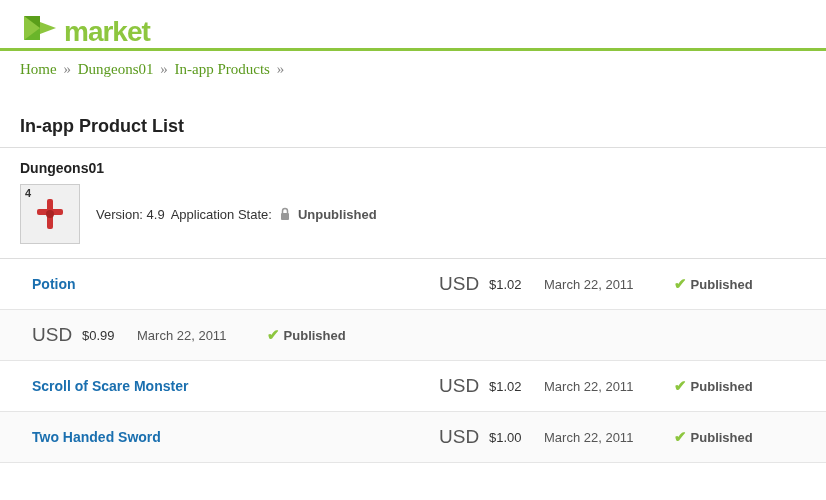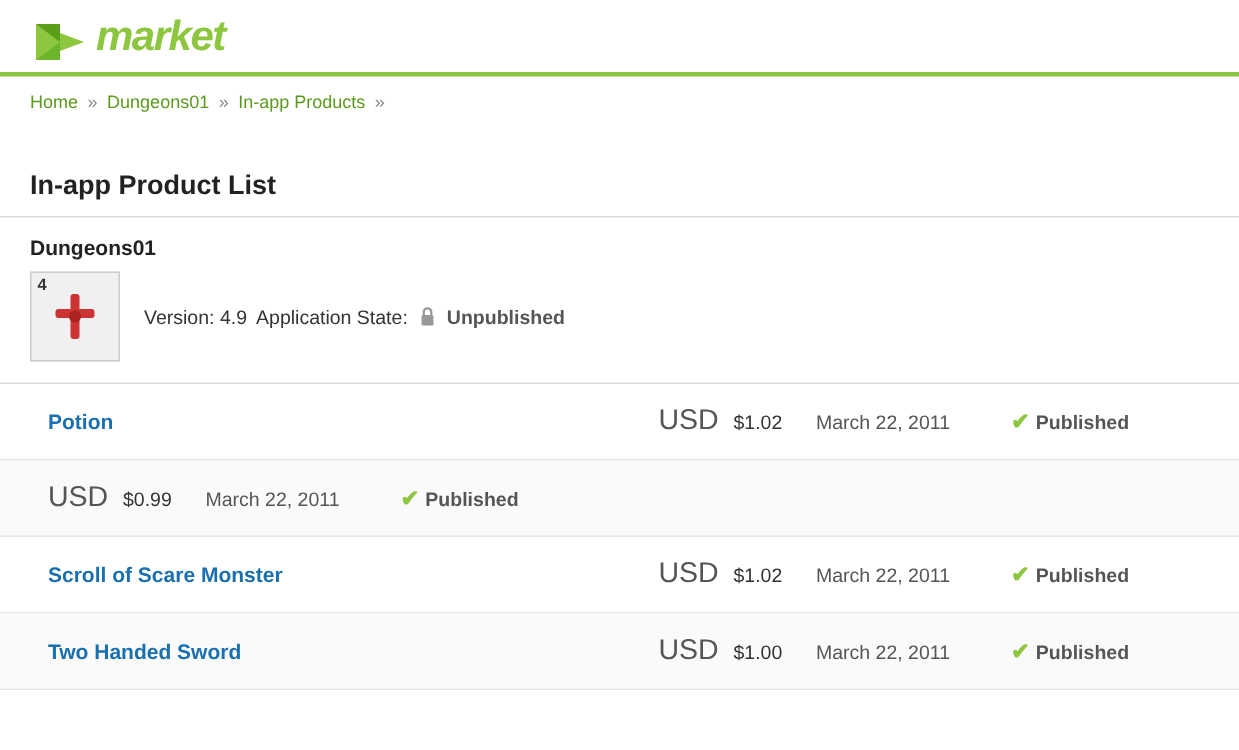--- a/index.html
+++ b/index.html
@@ -15,42 +15,42 @@
     
     .header {
       background: #fff;
       padding: 8px 20px 0 20px;
       border-bottom: 3px solid #8dc63f;
       display: flex;
       align-items: center;
     }
     .logo {
       display: flex;
-      align-items: flex-start;
+      align-items: flex-end;
       gap: 4px;
-      font-style: italic;
     }
     .logo-icon {
       width: 40px;
       height: 40px;
     }
     .logo-text {
       font-size: 28px;
       font-weight: bold;
       color: #8dc63f;
       letter-spacing: -1px;
     }
 
     
     .breadcrumb-bar {
       padding: 10px 20px 4px 20px;
     }
     .breadcrumb {
-      font-size: 12px;
+      font-size: 15px;
       color: #5b9a1e;
+      font-family: Liberation Serif, serif;
     }
     .breadcrumb a {
       color: #5b9a1e;
       text-decoration: none;
     }
     .breadcrumb .sep {
       margin: 0 3px;
       color: #888;
     }
 

